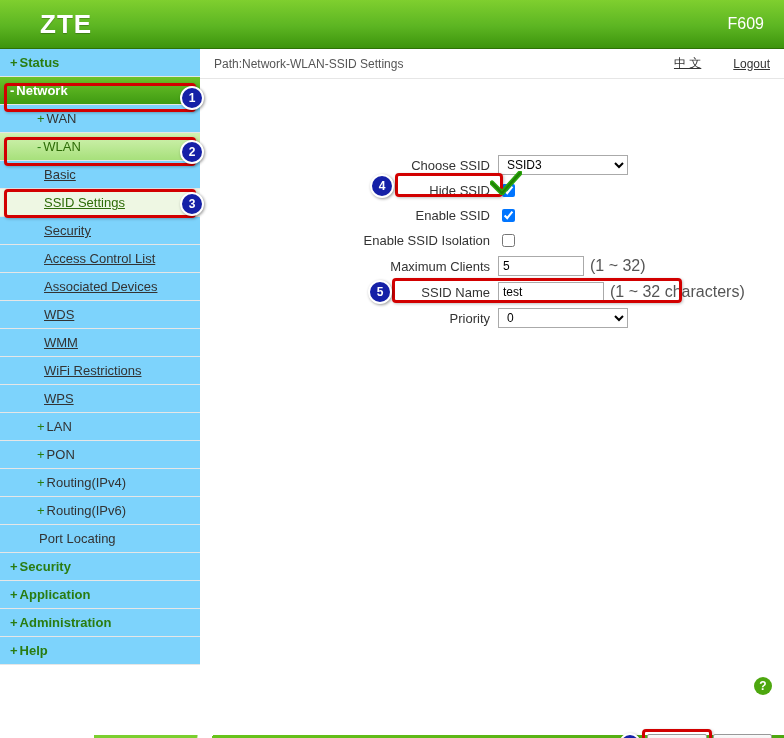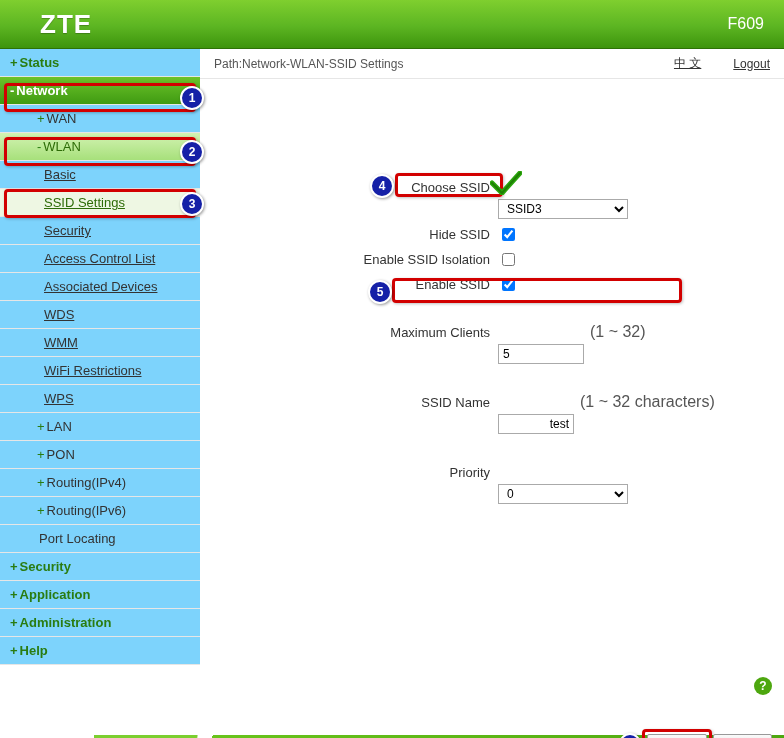--- a/index.html
+++ b/index.html
@@ -123,21 +123,20 @@
     padding-right: 8px;
     color: #333;
   }
   .form-row select, .form-row input[type="text"] {
     font-size: 12px;
     height: 20px;
     border: 1px solid #aaa;
     background: #fff;
     padding: 0 4px;
     box-sizing: border-box;
-    margin-top: 44px;
   }
   .hint {
     margin-left: 6px;
     color: #555;
     font-size: 16px;
   }
   
   .footer-wrap {
     padding-top: 40px;
   }
@@ -248,38 +247,38 @@
           <option>SSID3</option>
         </select>
       </div>
 
       <div class="form-row">
         <label>Hide SSID</label>
         <input type="checkbox" checked="" style="">
       </div>
 
       <div class="form-row">
+        <label>Enable SSID</label>
+        <input type="checkbox" checked="" style="">
+      </div>
+
+      <div class="form-row">
         <label>Enable SSID Isolation</label>
         <input type="checkbox" style="">
-      </div>
-
-      <div class="form-row">
-        <label>Enable SSID</label>
-        <input type="checkbox" checked="" style="">
       </div>
 
       <div class="form-row">
         <label>Maximum Clients</label>
         <input type="text" style="width: 86px;" value="5">
         <span class="hint">(1 ~ 32)</span>
       </div>
 
       <div class="form-row">
         <label>SSID Name</label>
-        <input type="text" style="width: 76px; text-align: right;" value="test">
+        <input type="text" style="width: 106px;" value="test">
         <span class="hint">(1 ~ 32 characters)</span>
       </div>
 
       <div class="form-row">
         <label>Priority</label>
         <select style="width:130px">
           <option>0</option>
         </select>
       </div>
 

